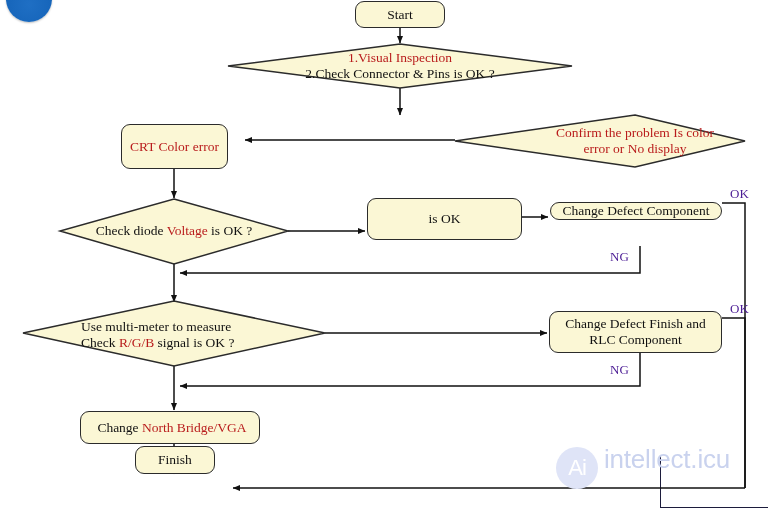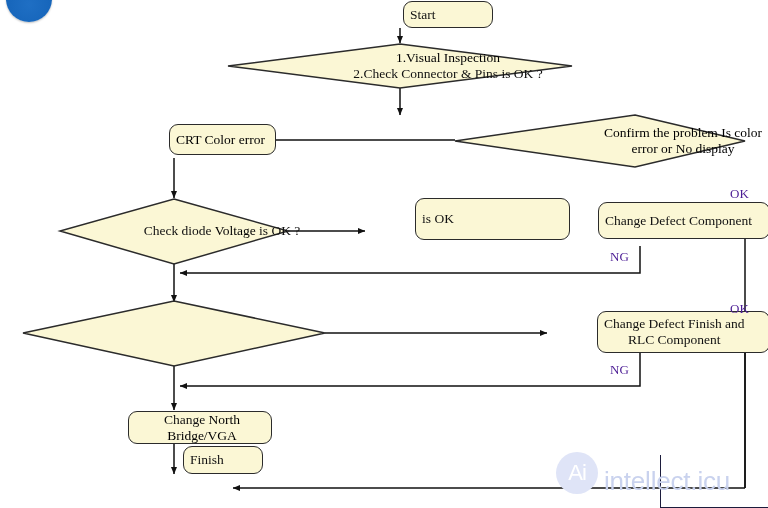--- a/index.html
+++ b/index.html
@@ -19,61 +19,60 @@
   svg#wires {
     position: absolute;
     left: 0; top: 0;
     width: 768px; height: 508px;
     pointer-events: none;
   }
   .node {
     position: absolute;
     display: flex;
     align-items: center;
-    justify-content: flex-start;
+    justify-content: center;
     text-align: center;
     line-height: 1.15;
     color: #111111;
     z-index: 3;
-    margin-left: 48px;
   }
   .node.box {
     background: #fbf7d5;
     border: 1.4px solid #2b2b2b;
     border-radius: 9px;
     font-size: 13.5px;
     padding: 2px 6px;
   }
   .node.diamond {
     background: transparent;
     border: none;
     font-size: 13.5px;
   }
   .dlabel {
     position: relative;
     z-index: 2;
     width: 100%;
     padding: 0 10px;
   }
-  .blue { color: #000000; }
+  .blue { color: #b91c1c; }
   .edge-label {
     position: absolute;
     font-size: 13px;
     color: #4c1d95;
     z-index: 4;
     font-family: "Liberation Serif", "DejaVu Serif", serif;
   }
   
   #watermark {
     position: absolute;
     z-index: 1;
     left: 556px; top: 446px;
     width: 212px; height: 48px;
     display: flex;
-    align-items: flex-end;
+    align-items: flex-start;
     pointer-events: none;
   }
   #wm-badge {
     width: 42px; height: 42px;
     border-radius: 50%;
     background: #dfe4f7;
     position: relative;
     flex: 0 0 auto;
     margin-top: 1px;
   }
@@ -202,49 +201,57 @@
     </div>
   </div>
 
   <div class="node diamond" style="left:500px; top:120px; width:270px; height:42px;">
     <div class="dlabel">
       <div class="blue">Confirm the problem Is color</div>
       <div class="blue">error or No display</div>
     </div>
   </div>
 
-  <div class="node box" style="left:121px; top:124px; width:107px; height:31px;">
+  <div class="node box" style="left:121px; top:124px; width:107px; height:45px;">
     <span class="blue">CRT Color error</span>
   </div>
 
   <div class="node diamond" style="left:62px; top:218px; width:224px; height:26px;">
     <div class="dlabel">
       <span>Check diode </span><span class="blue">Voltage</span><span> is OK ?</span>
     </div>
   </div>
 
   <div class="node box" style="left:367px; top:198px; width:155px; height:42px;">
     <div>
       <div>is OK</div>
     </div>
   </div>
 
-  <div class="node box" style="left:550px; top:202px; width:172px; height:37px;">
+  <div class="node box" style="left:550px; top:202px; width:172px; height:18px;">
     <span>Change Defect Component</span>
   </div>
 
+  <div class="node diamond" style="left:45px; top:318px; width:258px; height:34px;">
+    <div class="dlabel" style="text-align:left; padding-left:36px;">
+      <div>Use multi-meter to measure</div>
+      <div>
+        <span>Check  </span><span class="blue">R/G/B</span><span> signal is OK ?</span>
+      </div>
+    </div>
+  </div>
 
   <div class="node box" style="left:549px; top:311px; width:173px; height:42px;">
     <div>
       <div>Change Defect Finish and</div>
       <div>RLC Component</div>
     </div>
   </div>
 
-  <div class="node box" style="left:80px; top:411px; width:144px; height:33px;padding-left:10px;">
+  <div class="node box" style="left:80px; top:411px; width:180px; height:33px;padding-left:10px;">
     <div>
       <span>Change </span><span class="blue">North Bridge/VGA</span>
     </div>
   </div>
 
   <div class="node box" style="left:135px; top:446px; width:80px; height:28px;font-family:Liberation Serif, serif;">
     <span>Finish</span>
   </div>
 
   <div class="edge-label" style="left:730px; top:186px;">OK</div>

